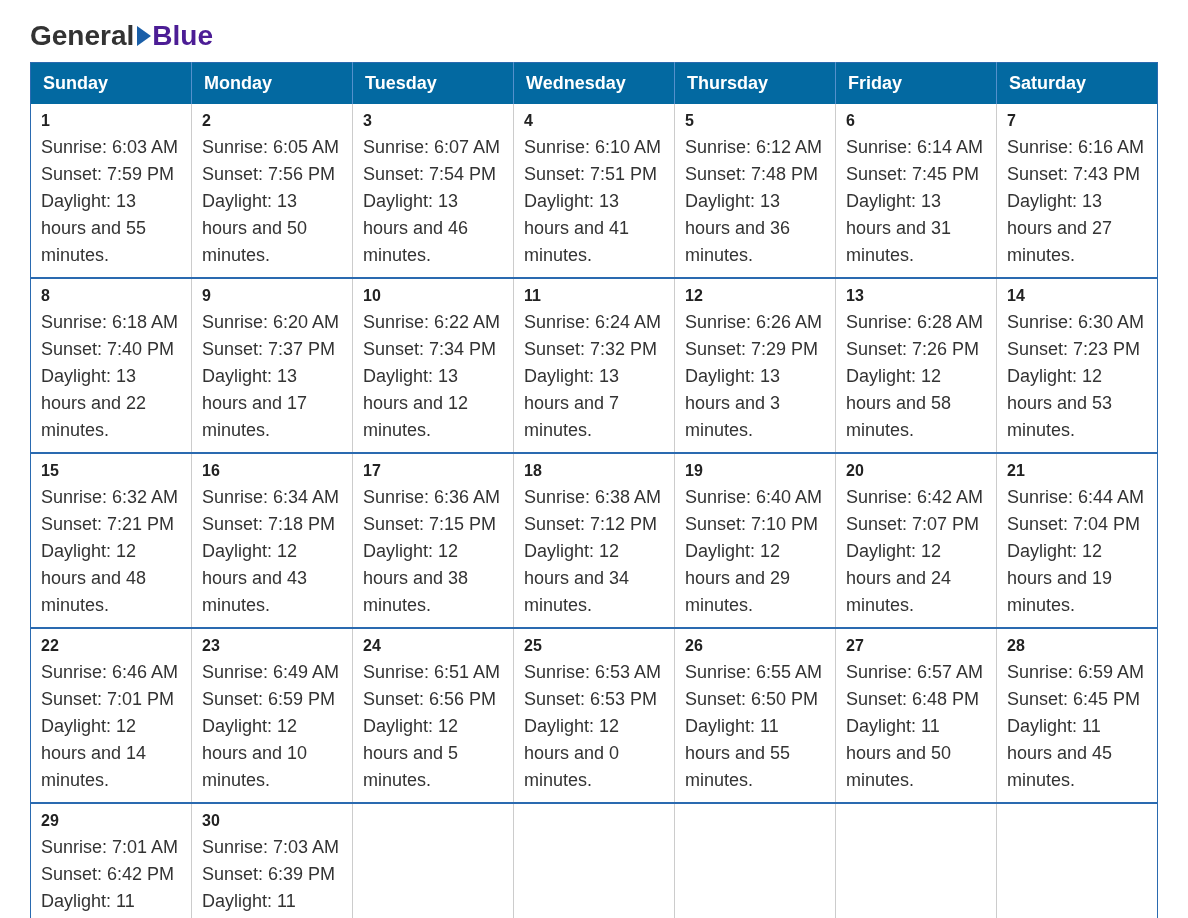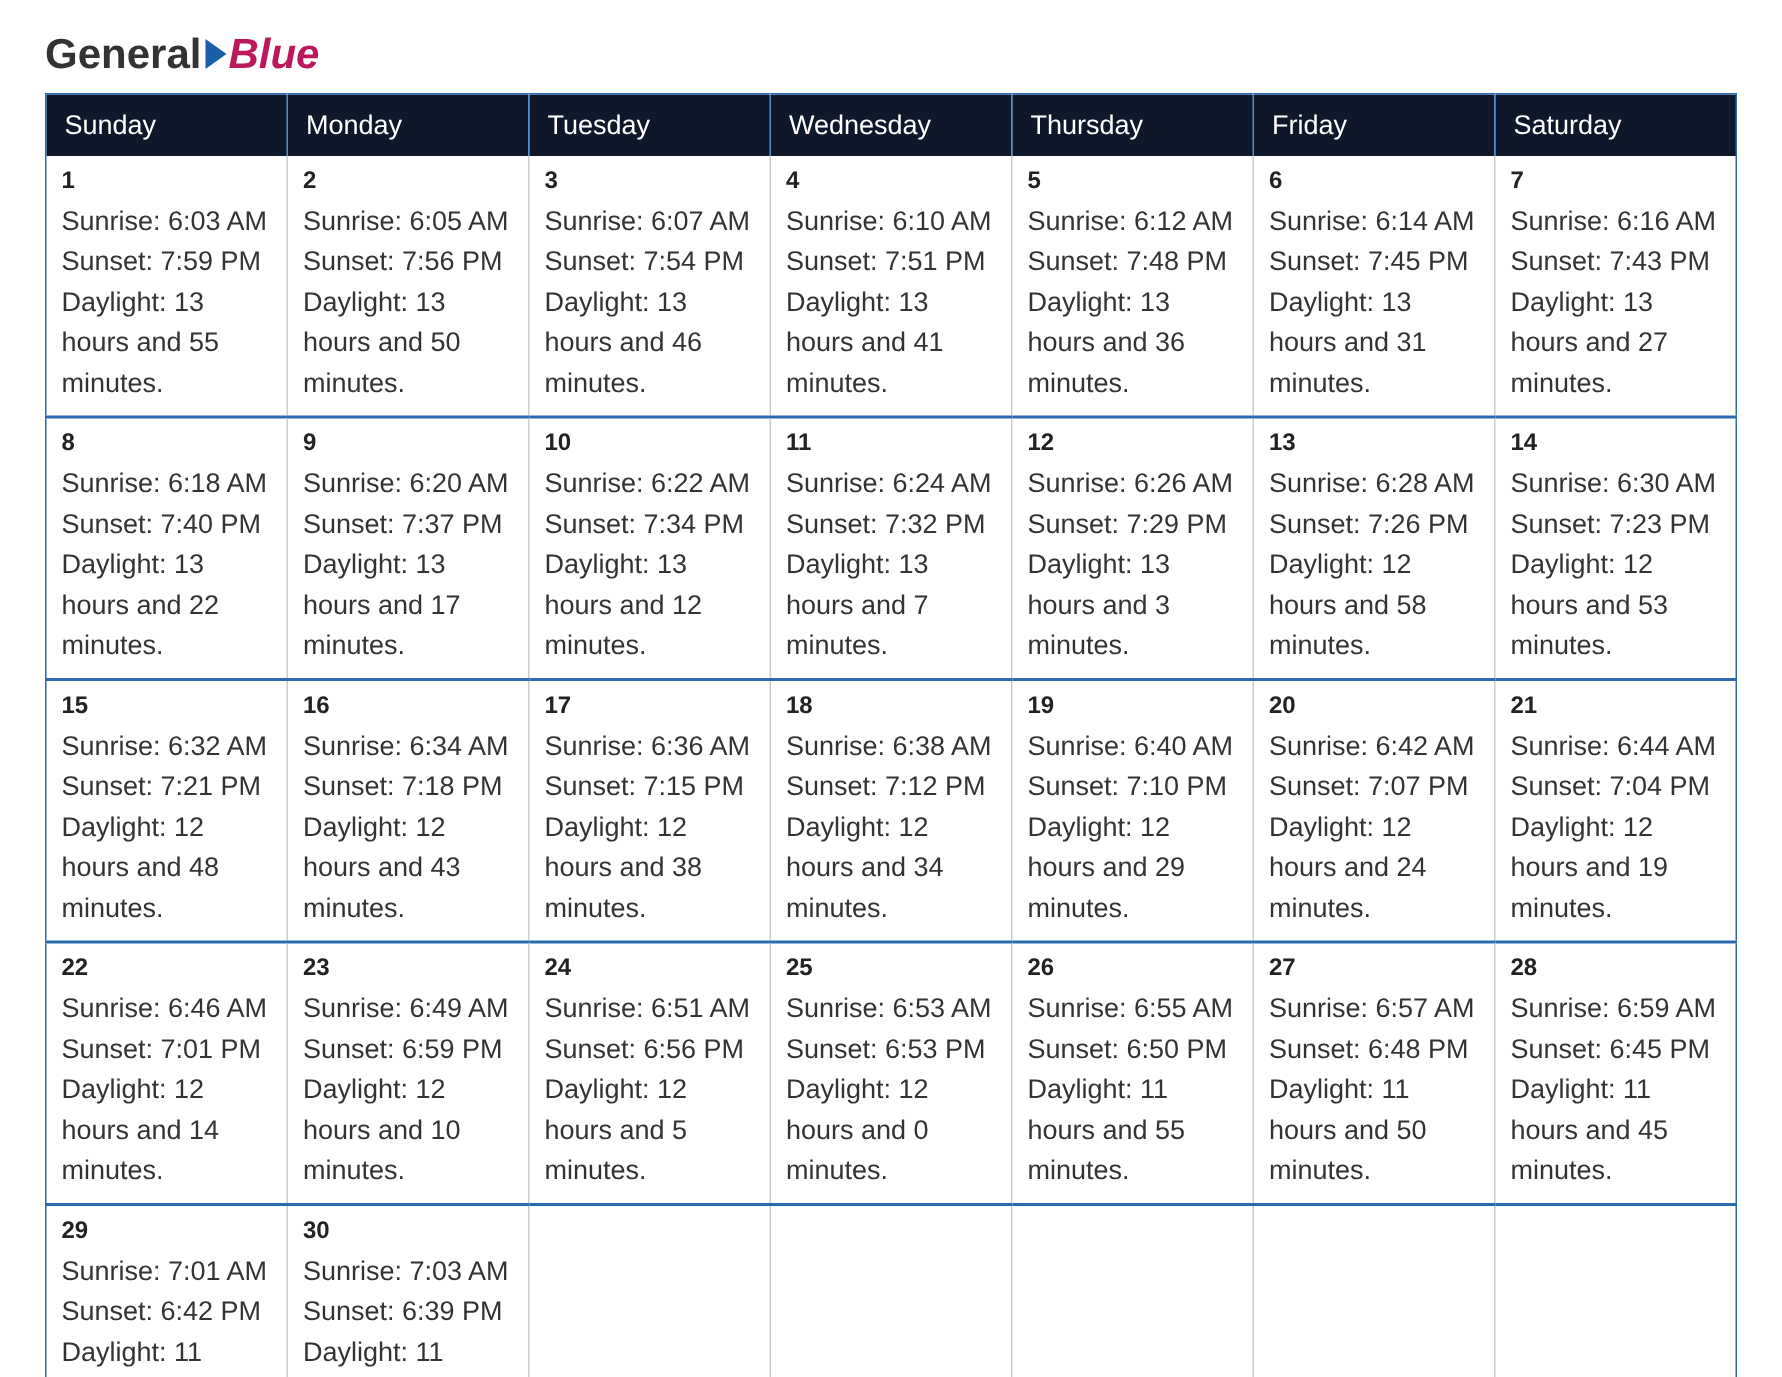--- a/index.html
+++ b/index.html
@@ -41,22 +41,21 @@
       width: 0;
       height: 0;
       border-left: 14px solid #1a5fa8;
       border-top: 10px solid transparent;
       border-bottom: 10px solid transparent;
       margin-left: 3px;
       margin-right: 1px;
     }
 
     .logo-blue {
-      color: #be185d;
-      font-style: italic;
+      color: #4c1d95;
     }
 
     .title-section {
       text-align: right;
     }
 
     .month-year {
       font-size: 52px;
       font-weight: bold;
       color: #333;
@@ -69,24 +68,24 @@
       margin-top: 4px;
     }
 
     .calendar-table {
       width: 100%;
       border-collapse: collapse;
       border: 1px solid #2a6ab0;
     }
 
     .calendar-table thead tr th {
-      background-color: #0f172a;
+      background-color: #0369a1;
       color: white;
       font-size: 18px;
-      font-weight: normal;
+      font-weight: bold;
       padding: 10px 12px;
       text-align: left;
       border-right: 1px solid #5590cc;
     }
 
     .calendar-table thead tr th:last-child {
       border-right: none;
       margin-left: 40px;
     }
 

